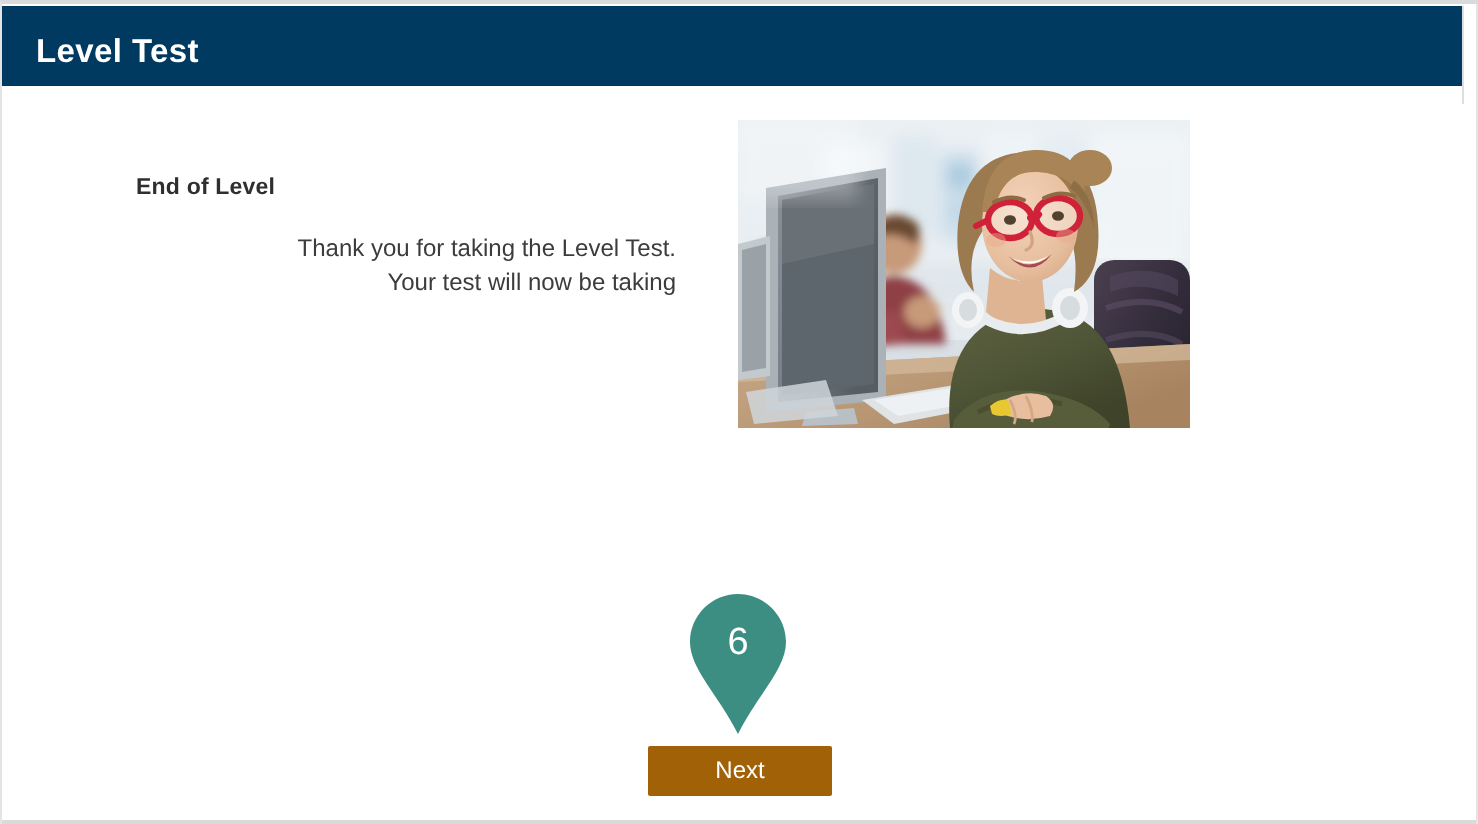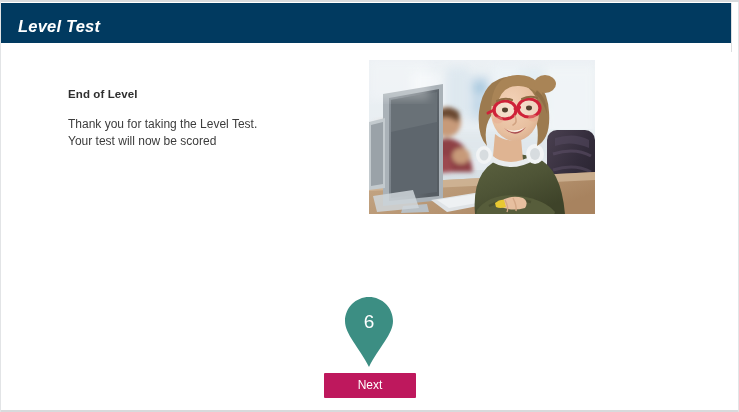--- a/index.html
+++ b/index.html
@@ -26,21 +26,20 @@
 
   
   .header {
     position: absolute;
     left: 0;
     top: 1px;
     width: 730px;
     height: 40px;
     background: #013A60;
     box-sizing: border-box;
-    font-style: italic;
   }
   .header-title {
     position: absolute;
     left: 17px;
     top: 14px;
     font-size: 16.5px;
     font-weight: bold;
     color: #ffffff;
     letter-spacing: 0.2px;
     white-space: nowrap;
@@ -68,20 +67,21 @@
     font-weight: bold;
     color: #2f2f2f;
     margin: 0 0 16px 0;
     letter-spacing: 0.1px;
   }
   .eot-body {
     font-size: 12px;
     color: #3c3c3c;
     line-height: 17px;
     margin: 0;
+    text-align: right;
   }
   .eot-body span { display: block; white-space: nowrap; }
 
   
   .photo {
     position: absolute;
     left: 368px;
     top: 58px;
     width: 226px;
     height: 154px;
@@ -110,21 +110,21 @@
     font-family: "Liberation Sans", sans-serif;
   }
 
   
   .next-button {
     position: absolute;
     left: 323px;
     top: 371px;
     width: 92px;
     height: 25px;
-    background: #be185d;
+    background: #a16207;
     border: 0;
     border-radius: 1px;
     color: #ffffff;
     font-family: "Liberation Sans", sans-serif;
     font-size: 12px;
     line-height: 25px;
     text-align: center;
     padding: 0;
     cursor: pointer;
   }
@@ -154,21 +154,21 @@
 
   <div class="header">
     <div class="header-title">Level Test</div>
   </div>
   <div class="header-rail"></div>
 
   <div class="text-block">
     <p class="eot-heading">End of Level</p>
     <p class="eot-body">
       <span>Thank you for taking the Level Test.</span>
-      <span>Your test will now be scored</span>
+      <span>Your test will now be taking</span>
     </p>
   </div>
 
   <div class="photo">
     <svg viewBox="0 0 226 154" preserveAspectRatio="none">
       <defs>
         <linearGradient id="wall" x1="0" y1="0" x2="0" y2="1">
           <stop offset="0%" stop-color="#e8eef1"></stop>
           <stop offset="55%" stop-color="#dfe7ec"></stop>
           <stop offset="100%" stop-color="#cfd8dd"></stop>

